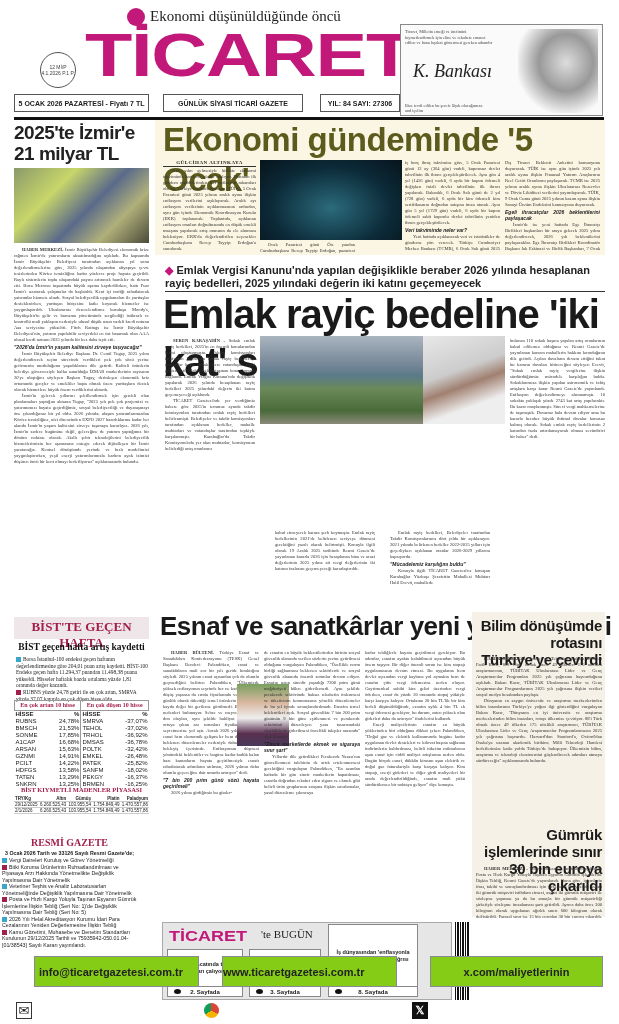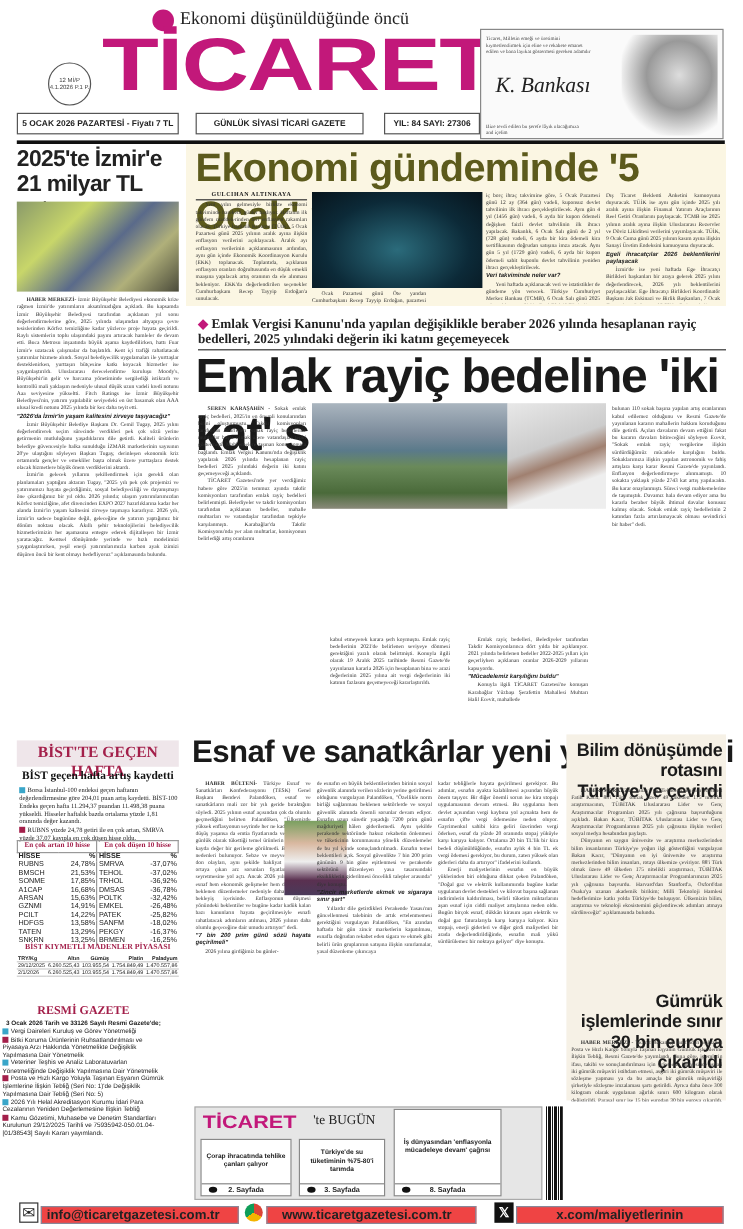--- a/index.html
+++ b/index.html
@@ -24,21 +24,21 @@
 .rule{left:14px;top:117px;width:590px;height:3px;background:#111}
 
 .izmir-title{left:14px;top:122px;width:140px;font-family:"Liberation Sans",sans-serif;font-weight:900;font-size:19px;line-height:21px;color:#222;letter-spacing:-0.5px}
 .img{background:linear-gradient(135deg,#8a9a6a,#c8d66a 30%,#5a6a8a 55%,#b0b07a 75%,#4a4a3a)}
 
 .eco-bg{left:155px;top:120px;width:450px;height:135px;background:#fbf6e3}
 .eco-title{left:163px;top:120px;font-family:"Liberation Sans",sans-serif;font-weight:900;font-size:33px;color:#5c5a1c;letter-spacing:-0.5px;line-height:40px}
 .byline{font-family:"Liberation Serif",serif;font-weight:bold;font-size:5px;color:#222;text-align:center;border-bottom:1px solid #333;margin-bottom:1px;letter-spacing:.5px}
 .eco-img{left:260px;top:160px;width:142px;height:80px;background:radial-gradient(ellipse at 50% 60%,#2b6b7b,#0c2a38 60%,#07141c)}
 
-.emlak-lede{left:165px;top:264px;width:440px;font-family:Liberation Serif, serif;font-weight:bold;font-size:11px;line-height:13px;color:#222}
+.emlak-lede{left:165px;top:264px;width:440px;font-family:Liberation Sans, sans-serif;font-weight:bold;font-size:11px;line-height:13px;color:#222}
 .emlak-lede .dia{color:#c2187a}
 .emlak-rule{left:165px;top:291px;width:440px;height:1px;background:#333}
 .emlak-title{left:163px;top:290px;font-family:"Liberation Sans",sans-serif;font-weight:900;font-size:40px;letter-spacing:-1px;color:#1a1a1a;line-height:48px}
 .emlak-img1{left:260px;top:336px;width:163px;height:88px;background:linear-gradient(180deg,#aab5bf 0,#7a8a9a 30%,#5a7a8a 45%,#6a8a5a 60%,#4a6a3a 85%,#8a8a7a)}
 .emlak-img2{left:423px;top:336px;width:82px;height:88px;background:linear-gradient(160deg,#e8e8e8,#ccc 40%,#a08070 55%,#eee 75%)}
 
 .sec-title{font-family:"Liberation Serif",serif;font-weight:bold;color:#a31f4a;text-align:center}
 .bist-band{left:14px;top:617px;width:135px;height:22px;background:#efe6ea}
 .bullet{display:inline-block;width:5px;height:5px;margin-right:2px;vertical-align:middle}
 .b-blue{background:#3aa6c9}.b-red{background:#a31f4a}
@@ -60,21 +60,21 @@
 
 .bugun{left:162px;top:922px;width:290px;height:78px;background:#e6e6e6;border:1px solid #aaa}
 .bugun-logo{position:absolute;left:6px;top:4px;font-family:"Liberation Sans",sans-serif;font-weight:900;font-size:15px;color:#c2187a;transform:scaleX(1.2);transform-origin:left}
 .bugun-te{position:absolute;left:98px;top:5px;font-size:11px;color:#222}
 .card{position:absolute;background:#fff;border:1px solid #888;font-family:"Liberation Sans",sans-serif;font-size:5.5px;font-weight:bold;text-align:center;display:flex;flex-direction:column}
 .card .t{flex:1;display:flex;align-items:center;justify-content:center;padding:0 3px;line-height:7px}
 .card .p{height:10px;border-top:1px solid #888;display:flex;align-items:center;justify-content:center;position:relative;font-size:6px}
 .card .p:before{content:"";position:absolute;left:6px;top:2px;width:7px;height:5px;border-radius:50%;background:#111}
 .barcode{left:455px;top:922px;width:14px;height:78px;background:repeating-linear-gradient(90deg,#111 0 1px,#fff 1px 2px,#111 2px 4px,#fff 4px 5px)}
 
-.foot{top:1005px;height:15px;display:flex;align-items:center;font-family:"Liberation Sans",sans-serif;font-weight:bold;font-size:11px;color:#222;background:#ef4444;border:1px solid #889}
+.foot{top:956px;height:31px;display:flex;align-items:center;font-family:"Liberation Sans",sans-serif;font-weight:bold;font-size:11px;color:#222;background:#84cc16;border:1px solid #889}
 .fic{top:1002px;width:16px;height:17px;display:flex;align-items:center;justify-content:center;font-size:13px}
 </style>
 </head>
 <body>
 
 <div class="abs tagdot"></div>
 <div class="abs tagline">Ekonomi düşünüldüğünde öncü</div>
 <div class="abs logo">TİCARET</div>
 <div class="abs stamp">12 Mİ/P 4.1.2026 P.1 P.</div>
 <div class="abs infobox" style="left:14px;width:135px">5 OCAK 2026 PAZARTESİ - Fiyatı 7 TL</div>
@@ -306,15 +306,15 @@
   <div class="card" style="left:165px;top:1px;width:90px;height:73px">
     <div class="t">İş dünyasından 'enflasyonla mücadeleye devam' çağrısı</div>
       <div class="p">8. Sayfada</div>
   </div>
 </div>
 <div class="abs barcode"></div>
 
 <div class="abs fic" style="left:16px;border:1px solid #333;background:#fff">✉</div>
 <div class="abs foot" style="left:34px;width:165px;padding-left:4px">info@ticaretgazetesi.com.tr</div>
 <div class="abs fic" style="left:204px;border-radius:50%;background:conic-gradient(#db4437 0 33%,#f4b400 0 66%,#0f9d58 0);width:15px;height:15px;top:1003px"></div>
-<div class="abs foot" style="left:222px;width:175px;padding-left:12px">www.ticaretgazetesi.com.tr</div>
+<div class="abs foot" style="left:222px;width:175px;">www.ticaretgazetesi.com.tr</div>
 <div class="abs fic" style="left:412px;background:#111;color:#fff;font-family:'Liberation Sans',sans-serif;font-weight:bold;font-size:11px">𝕏</div>
 <div class="abs foot" style="left:430px;width:173px;justify-content:center">x.com/maliyetlerinin</div>
 
 </body></html>

